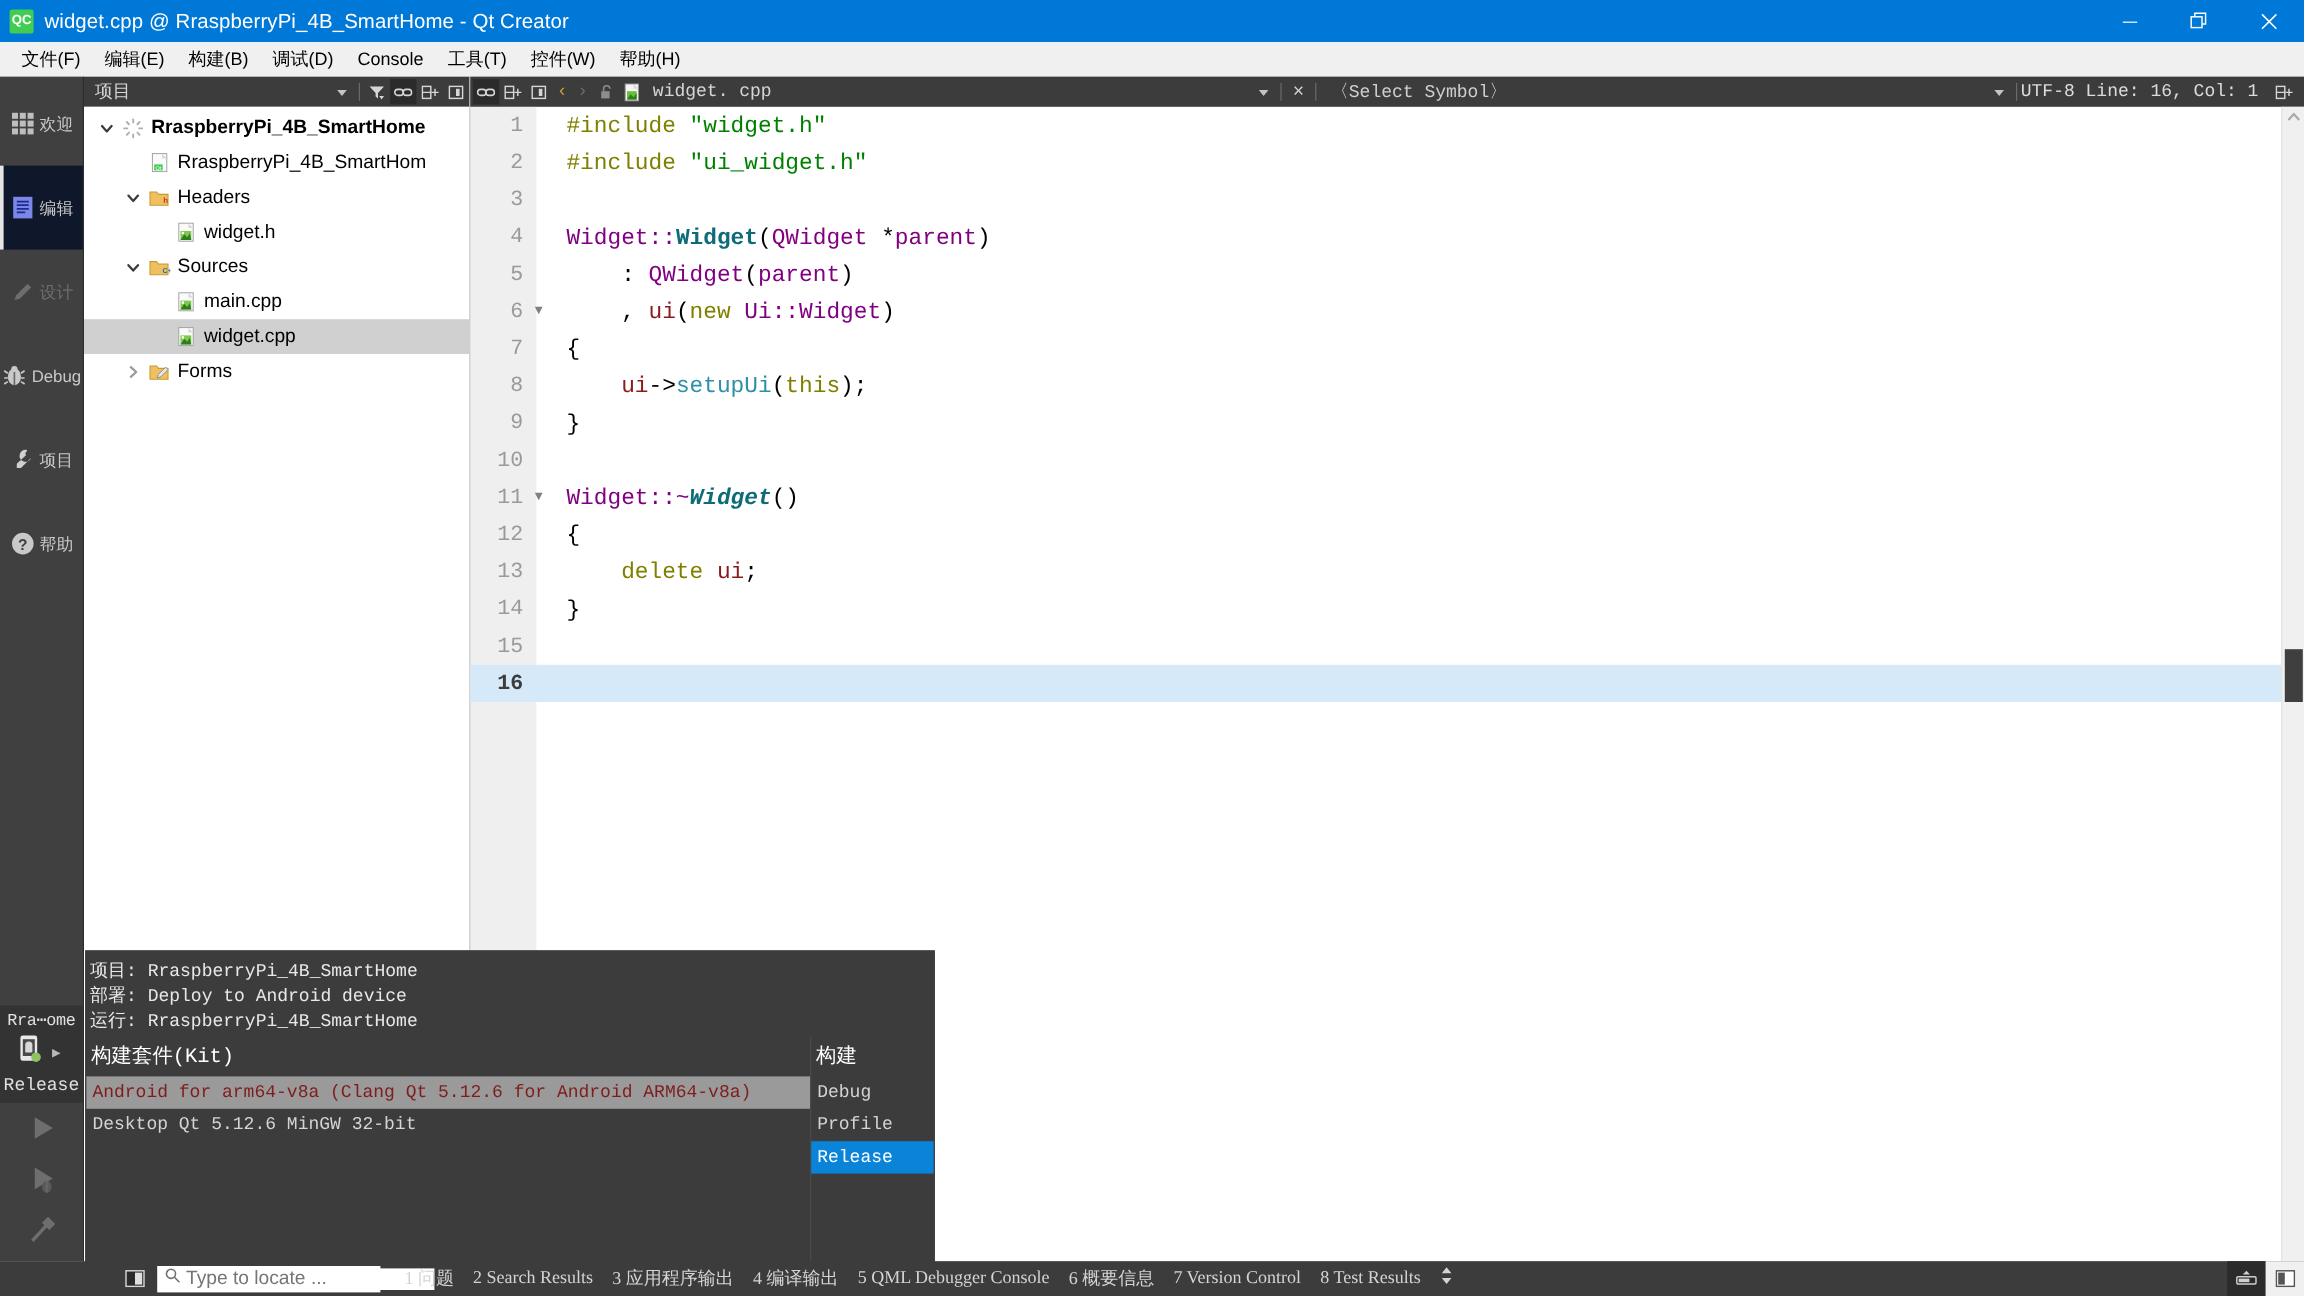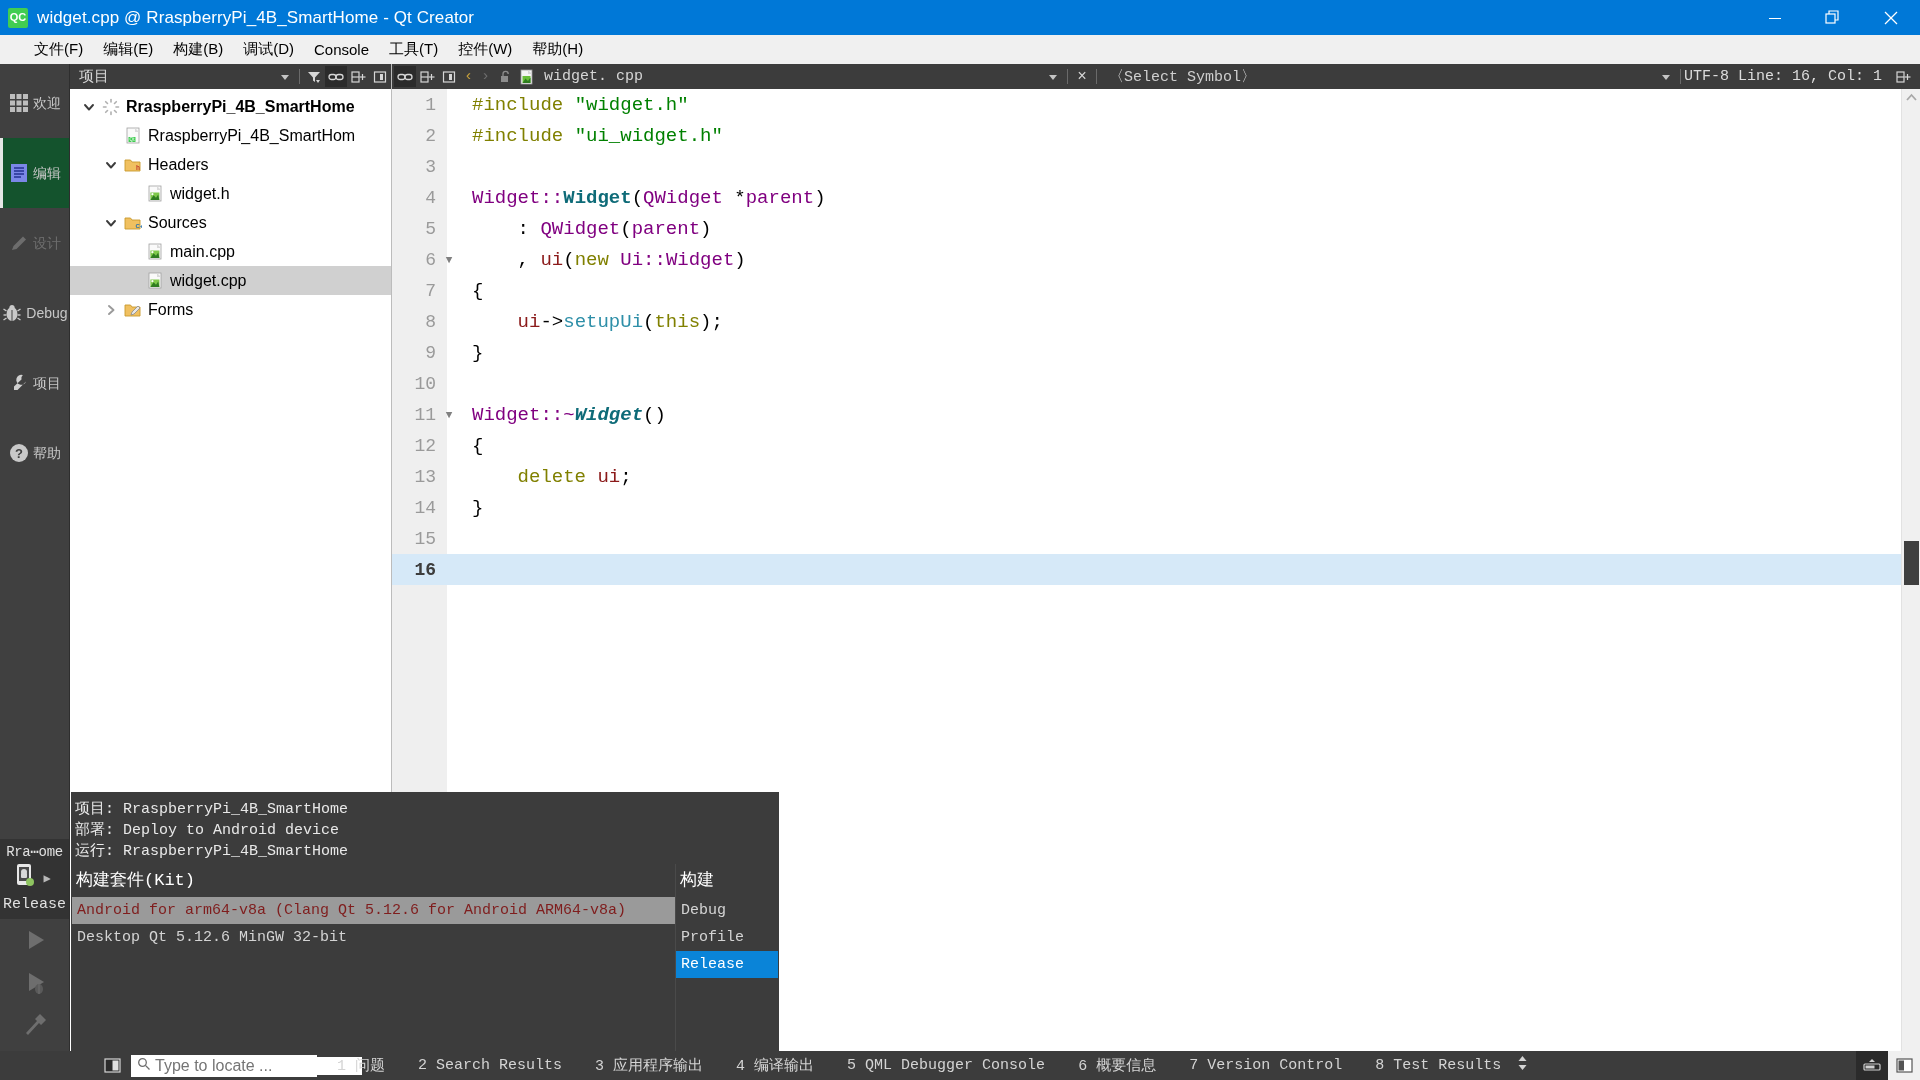--- a/index.html
+++ b/index.html
@@ -25,38 +25,38 @@
     line-height:1;
   }
   .tb-title { font-size:17px; letter-spacing:.1px; flex:1; }
   .tb-btns { display:flex; height:35px; }
   .tb-btn { width:58px; height:35px; display:flex; align-items:center; justify-content:center; }
   .tb-btn svg { display:block; }
 
   
   .menubar {
     height:29px; flex:0 0 29px; background:#f0f0f0; display:flex; align-items:center;
-    padding-left:24px; color:#000; font-size:15px;
+    padding-left:8px; color:#000; font-size:15px;
   }
   .menu-item { padding:4px 10px; white-space:nowrap; }
 
   
   .bodyrow { flex:1 1 auto; display:flex; min-height:0; background:#3c3c3c; }
 
   
   .modebar {
     width:70px; flex:0 0 70px; background:#404040; display:flex; flex-direction:column;
     border-right:1px solid #2e2e2e;
   }
   .modes { padding-top:4px; }
   .mode {
     height:70px; display:flex; flex-direction:row; align-items:center; justify-content:center;
     color:#c8c8c8; font-size:14px; gap:3px; position:relative;
   }
-  .mode.active { background:#14532d; }
+  .mode.active { background:#0f172a; }
   .mode.active::before {
     content:""; position:absolute; left:0; top:0; bottom:0; width:3px; background:#e6e6e6;
   }
   .mode.disabled { color:#6d6d6d; }
   .mode .glyph { height:26px; display:flex; align-items:center; justify-content:center; }
   .mode .lbl { font-size:14px; line-height:1; }
   .spacer-fill { flex:1 1 auto; }
 
   
   .kitsel {
@@ -152,21 +152,21 @@
   .statusbar {
     height:29px; flex:0 0 29px; background:#3c3c3c; display:flex; align-items:center;
     color:#d4d4d4; font-size:15px; font-family:"Liberation Mono","DejaVu Sans Mono",monospace;
     padding-left:99px; position:relative; z-index:50;
   }
   .sb-toggle { width:26px; height:22px; display:flex; align-items:center; justify-content:center; margin-right:6px;}
   .locator {
     width:186px; height:22px; background:#fff; display:flex; align-items:center;
     color:#828282; font-size:16px; font-family:"Liberation Sans",sans-serif; padding-left:6px; gap:4px;
   }
-  .sb-items { display:flex; align-items:center; gap:17px; margin-left:12px; }
+  .sb-items { display:flex; align-items:center; gap:0; margin-left:12px;font-family:Liberation Serif, serif; }
   .sb-item { padding:2px 8px; white-space:nowrap; }
   .sb-right { position:absolute; right:0; top:0; height:29px; display:flex; align-items:center; }
   .sb-ricon { width:32px; height:29px; display:flex; align-items:center; justify-content:center; }
   .sb-ricon.on { background:#2b2b2b; }
   .sb-ricon.light { background:#f0f0f0; }
 </style>
 </head>
 <body>
 
 <div class="app">

